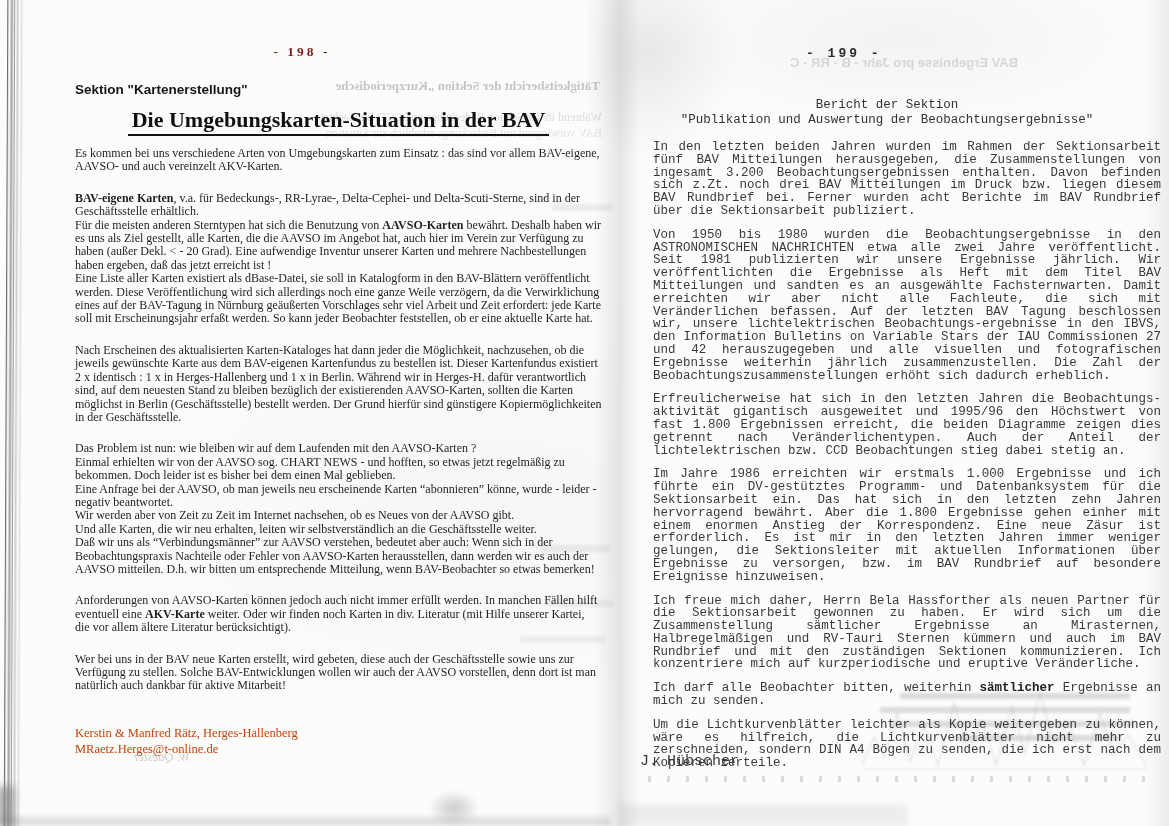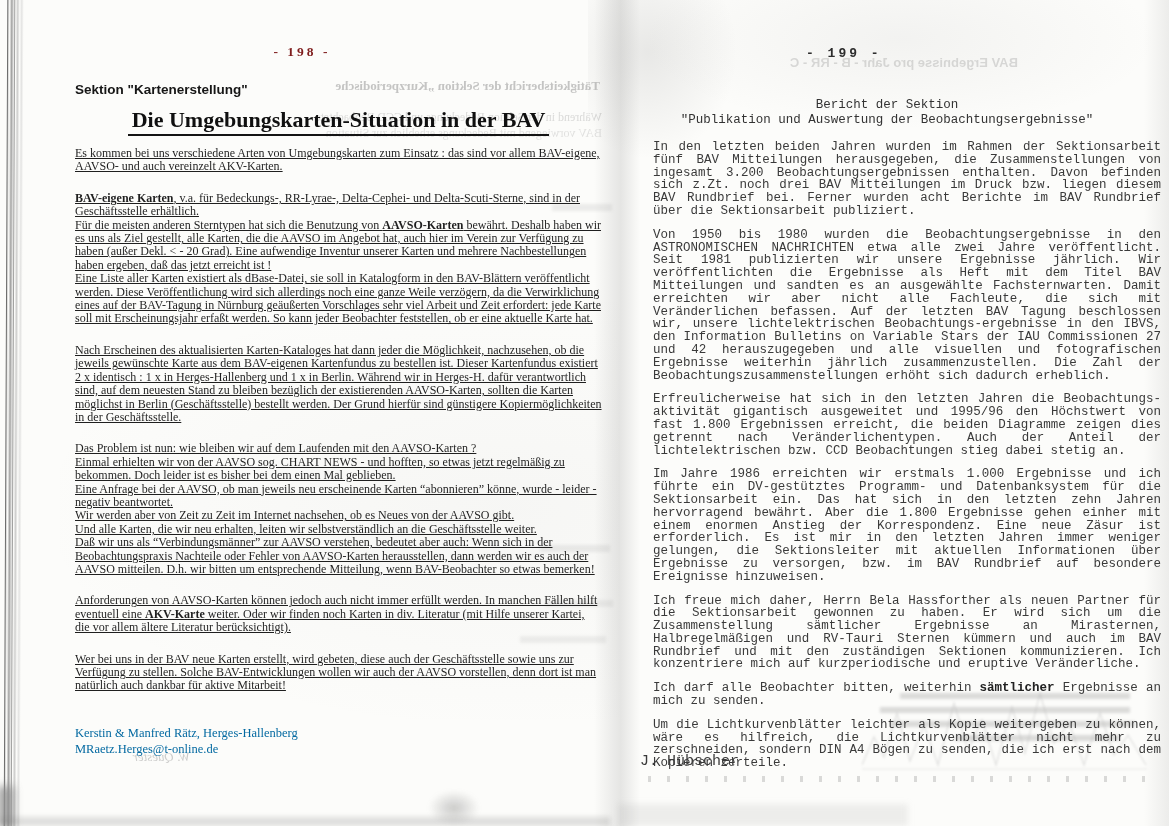--- a/index.html
+++ b/index.html
@@ -42,23 +42,23 @@
   .g-r1{left:678px;top:55px;width:340px;font-family:"Liberation Sans", sans-serif;font-weight:bold;font-size:13px;opacity:.3;}
   .ghost-chart{left:862px;top:665px;width:285px;height:115px;opacity:.35;}
   .axis-dots{left:648px;top:776px;width:505px;height:6px;opacity:.45;filter:blur(.3px);
     background:repeating-linear-gradient(90deg, rgba(110,110,110,.55) 0 3px, rgba(0,0,0,0) 3px 19px);}
   
   .lp-pageno{left:232px;top:44px;width:140px;text-align:center;font-weight:bold;font-size:13.5px;letter-spacing:3px;color:#7f1d1d;}
   .lp-sechead{left:75px;top:82px;font-family:"Liberation Sans", sans-serif;font-weight:bold;font-size:13.5px;color:#161616;}
   .lp-titlewrap{left:75px;top:107px;width:527px;text-align:center;}
   .lp-title{display:inline-block;font-weight:bold;font-size:22px;color:#101010;border-bottom:2px solid #141414;padding:0 4px 1px 4px;}
   .lp-body{left:75px;top:147px;width:527px;}
-  .lp-body p{margin:0 0 18px 0;font-size:12px;line-height:13.4px;color:#1f1f1f;text-decoration:underline;}
+  .lp-body p{margin:0 0 18px 0;font-size:12px;line-height:13.4px;color:#1f1f1f;}
   .lp-body .b{font-weight:bold;}
-  .lp-sig{left:75px;top:726px;font-size:12.5px;line-height:15.5px;color:#0369a1;}
+  .lp-sig{left:75px;top:726px;font-size:12.5px;line-height:15.5px;color:#c2410c;}
   
   .mono{font-family:"Liberation Mono","DejaVu Sans Mono", monospace;}
   .rp-pageno{left:806px;top:46px;width:150px;text-align:left;font-weight:bold;font-size:13px;letter-spacing:3px;color:#2d2d2d;}
   .rp-title{left:633px;top:98px;width:508px;text-align:center;font-size:12.5px;line-height:15px;color:#333;}
   .rp-body{left:653px;top:141px;width:508px;}
   .rp-body p{margin:0 0 11px 0;font-size:12.5px;line-height:12.8px;color:#3a3a3a;text-align:justify;}
   .rp-body .b{font-weight:bold;color:#222;}
   .rp-sig{left:640px;top:753px;font-size:15px;color:#3a3a3a;}
 </style>
 </head>

